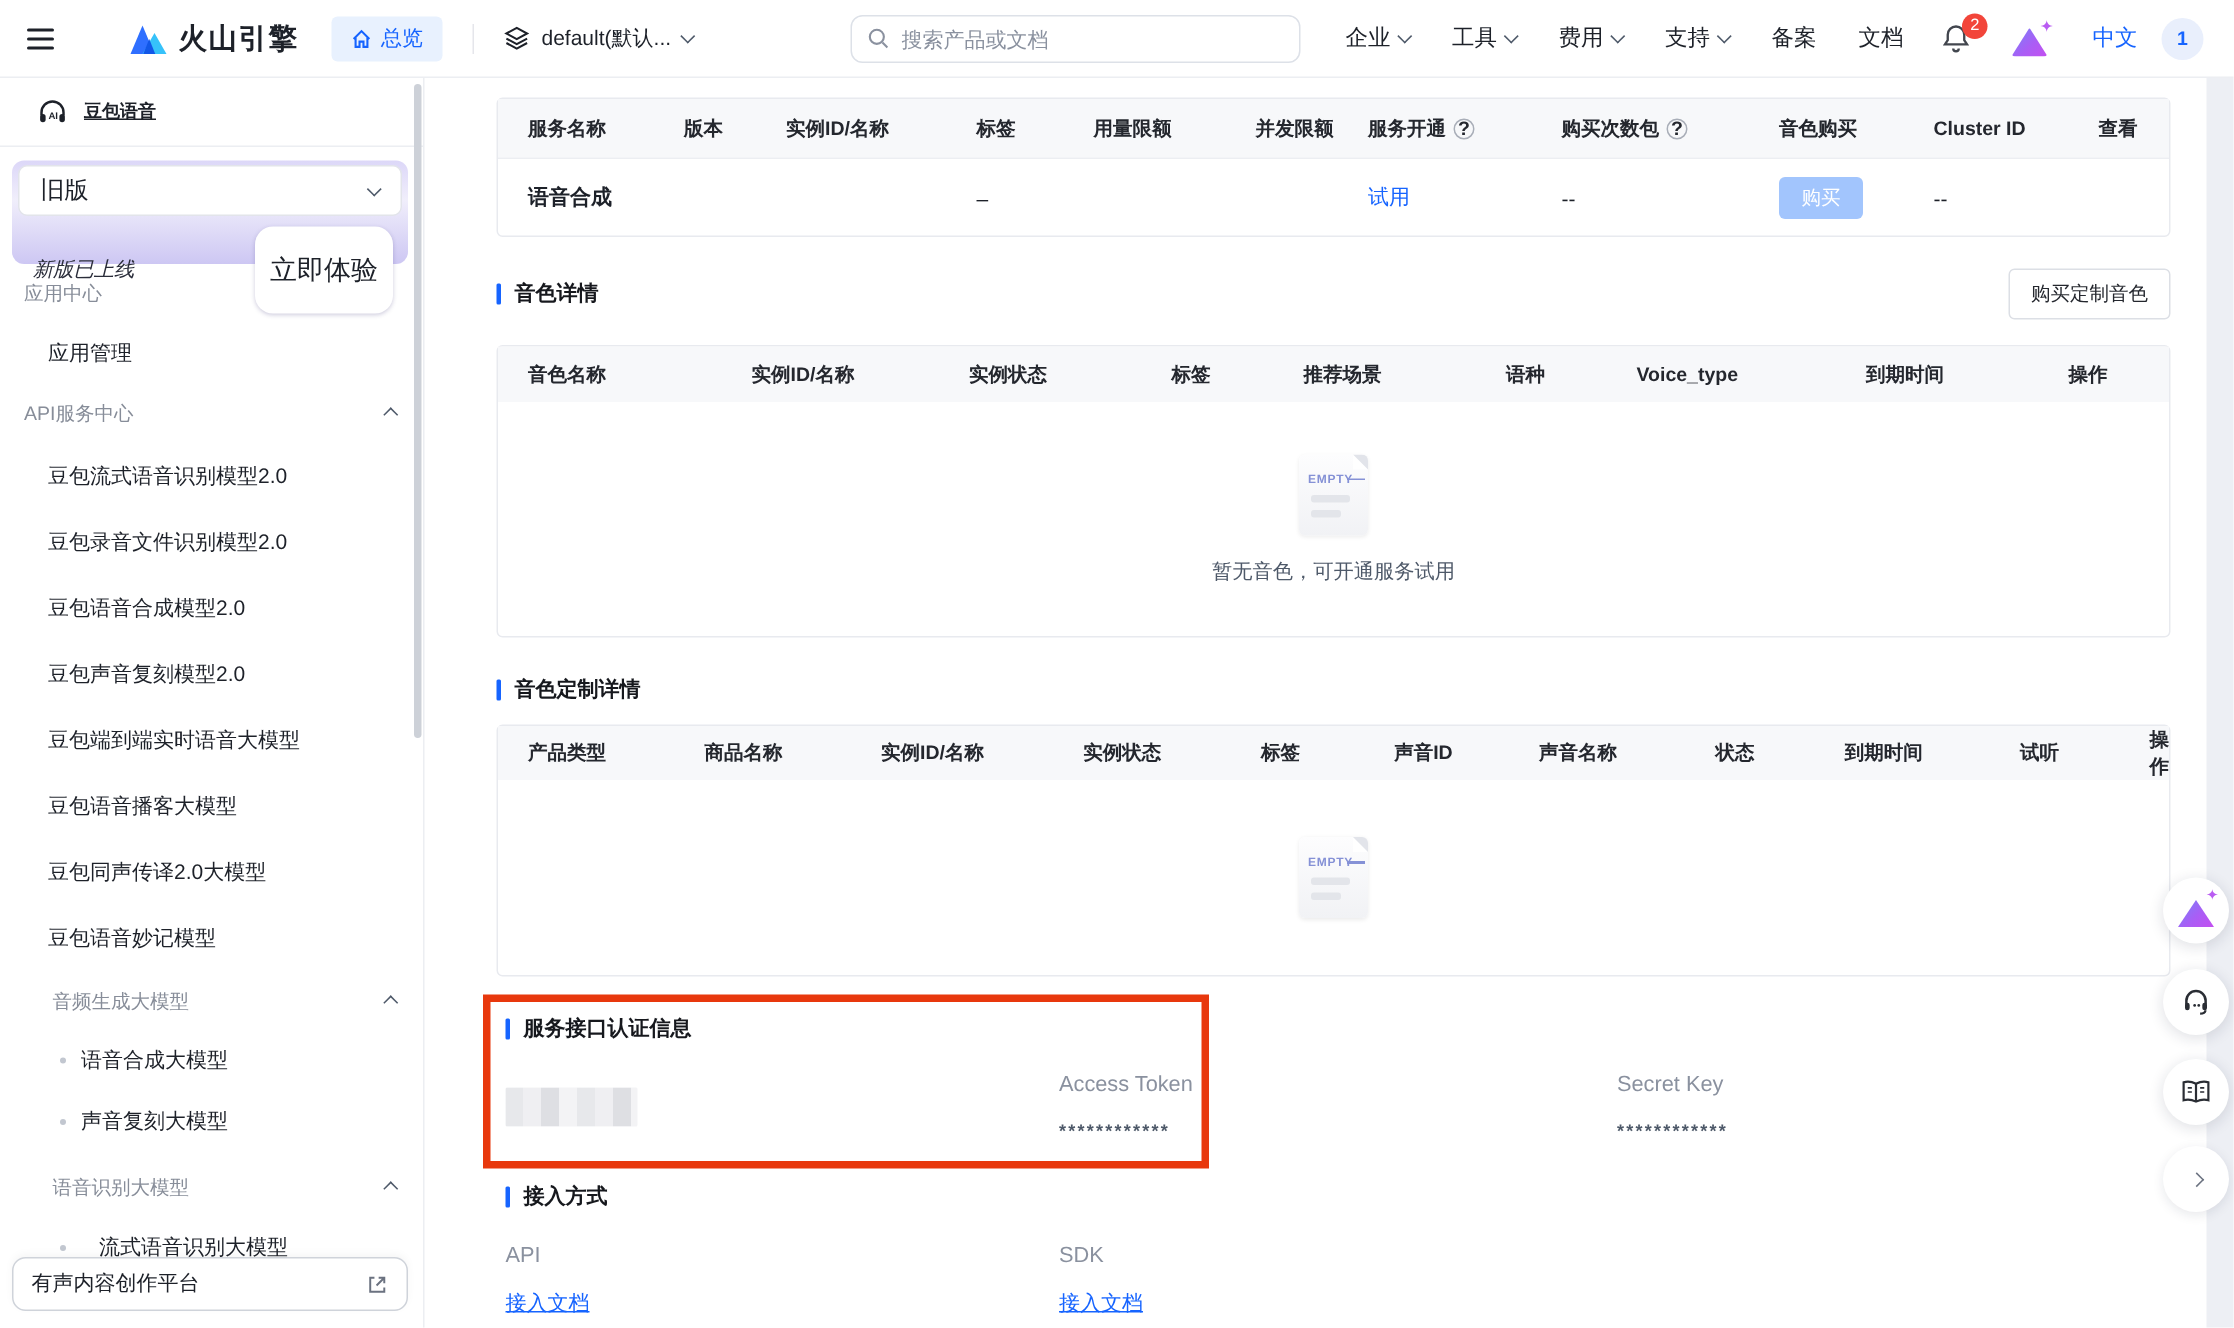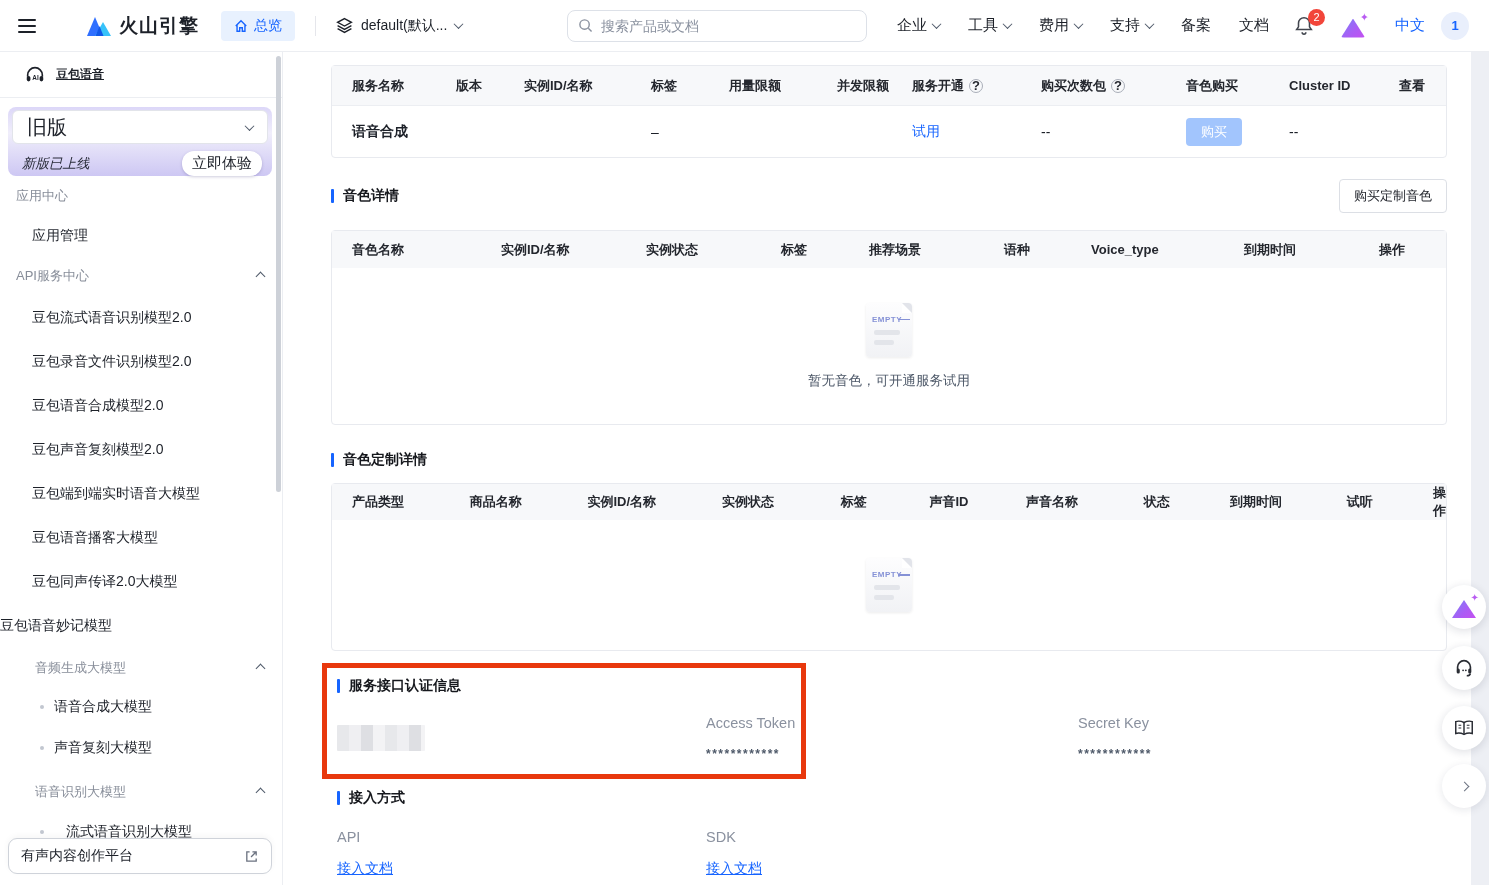--- a/index.html
+++ b/index.html
@@ -39,24 +39,24 @@
   .avatar { width:28px; height:28px; border-radius:50%; background:#e9effc; color:#1664ff; font-size:13px; font-weight:bold;
     display:flex; align-items:center; justify-content:center; margin-right:6px; cursor:pointer; }
 
   
   .sidebar { position:absolute; left:0; top:52px; width:283px; height:833px; background:#fff; border-right:1px solid #eceef2; z-index:20; }
   .side-head { height:46px; display:flex; align-items:center; gap:10px; padding-left:24px; border-bottom:1px solid #eceef2; }
   .side-title { font-size:12px; font-weight:bold;text-decoration:underline; }
   .banner-card { position:absolute; left:8px; top:55px; width:264px; height:69px; border-radius:8px;
     background:linear-gradient(180deg,#dcd7f8 0%,#f0eefb 38%,#cdc7f3 100%); }
   .ver-select { position:absolute; left:4px; top:3px; width:256px; height:34px; background:#fff; border:1px solid #e2e4ea;
-    border-radius:6px; display:flex; align-items:center; justify-content:space-between; padding:0 14px; font-size:20px; cursor:pointer; }
+    border-radius:6px; display:flex; align-items:center; justify-content:space-between; padding:0 14px; font-size:16px; cursor:pointer; }
   .banner-row { position:absolute; left:14px; right:10px; top:44px; display:flex; align-items:center; justify-content:space-between; }
   .banner-text { font-style:italic; font-size:13.5px; color:#2a2d3a; }
-  .try-btn { background:#fff; border-radius:12px; padding:3px 10px; font-size:15px; box-shadow:0 1px 3px rgba(60,50,120,.25); cursor:pointer; }
+  .try-btn { background:#fff; border-radius:12px; padding:17px 10px; font-size:18px; box-shadow:0 1px 3px rgba(60,50,120,.25); cursor:pointer; }
   .nav-list { position:absolute; top:124px; left:0; right:0; }
   .srow { display:flex; align-items:center; font-size:14px; cursor:pointer; }
   .srow .grow { flex:1; }
   .slabel { color:#878d99; font-size:13px; cursor:default; }
   .bullet { width:4px; height:4px; border-radius:50%; background:#c2c7d0; margin-right:10px; }
   .side-bottom { position:absolute; left:8px; bottom:11px; width:264px; height:36px; background:#fff; border:1px solid #cfd3da;
     border-radius:9px; display:flex; align-items:center; justify-content:space-between; padding:0 12px; font-size:14px;
     box-shadow:0 -2px 6px rgba(0,0,0,.04); cursor:pointer; }
   .side-scroll { position:absolute; right:1px; top:4px; width:5px; height:436px; background:#cdd1d8; border-radius:3px; }
 
@@ -221,21 +221,21 @@
         <span class="chev up"></span>
     </div>
 
     <div class="srow" style="height:44px; padding-left:32px;">豆包流式语音识别模型2.0</div>
     <div class="srow" style="height:44px; padding-left:32px;">豆包录音文件识别模型2.0</div>
     <div class="srow" style="height:44px; padding-left:32px;">豆包语音合成模型2.0</div>
     <div class="srow" style="height:44px; padding-left:32px;">豆包声音复刻模型2.0</div>
     <div class="srow" style="height:44px; padding-left:32px;">豆包端到端实时语音大模型</div>
     <div class="srow" style="height:44px; padding-left:32px;">豆包语音播客大模型</div>
     <div class="srow" style="height:44px; padding-left:32px;">豆包同声传译2.0大模型</div>
-    <div class="srow" style="height:44px; ">豆包语音妙记模型</div>
+    <div class="srow" style="height:44px; padding-left:32px;">豆包语音妙记模型</div>
 
     <div class="srow slabel" style="height:40px; padding-left:35px; padding-right:18px;">
       <span>音频生成大模型</span>
       <span class="grow"></span>
         <span class="chev up"></span>
     </div>
     <div class="srow" style="height:38px; padding-left:40px;">
       <span class="bullet"></span>
       <span>语音合成大模型</span>
     </div>

